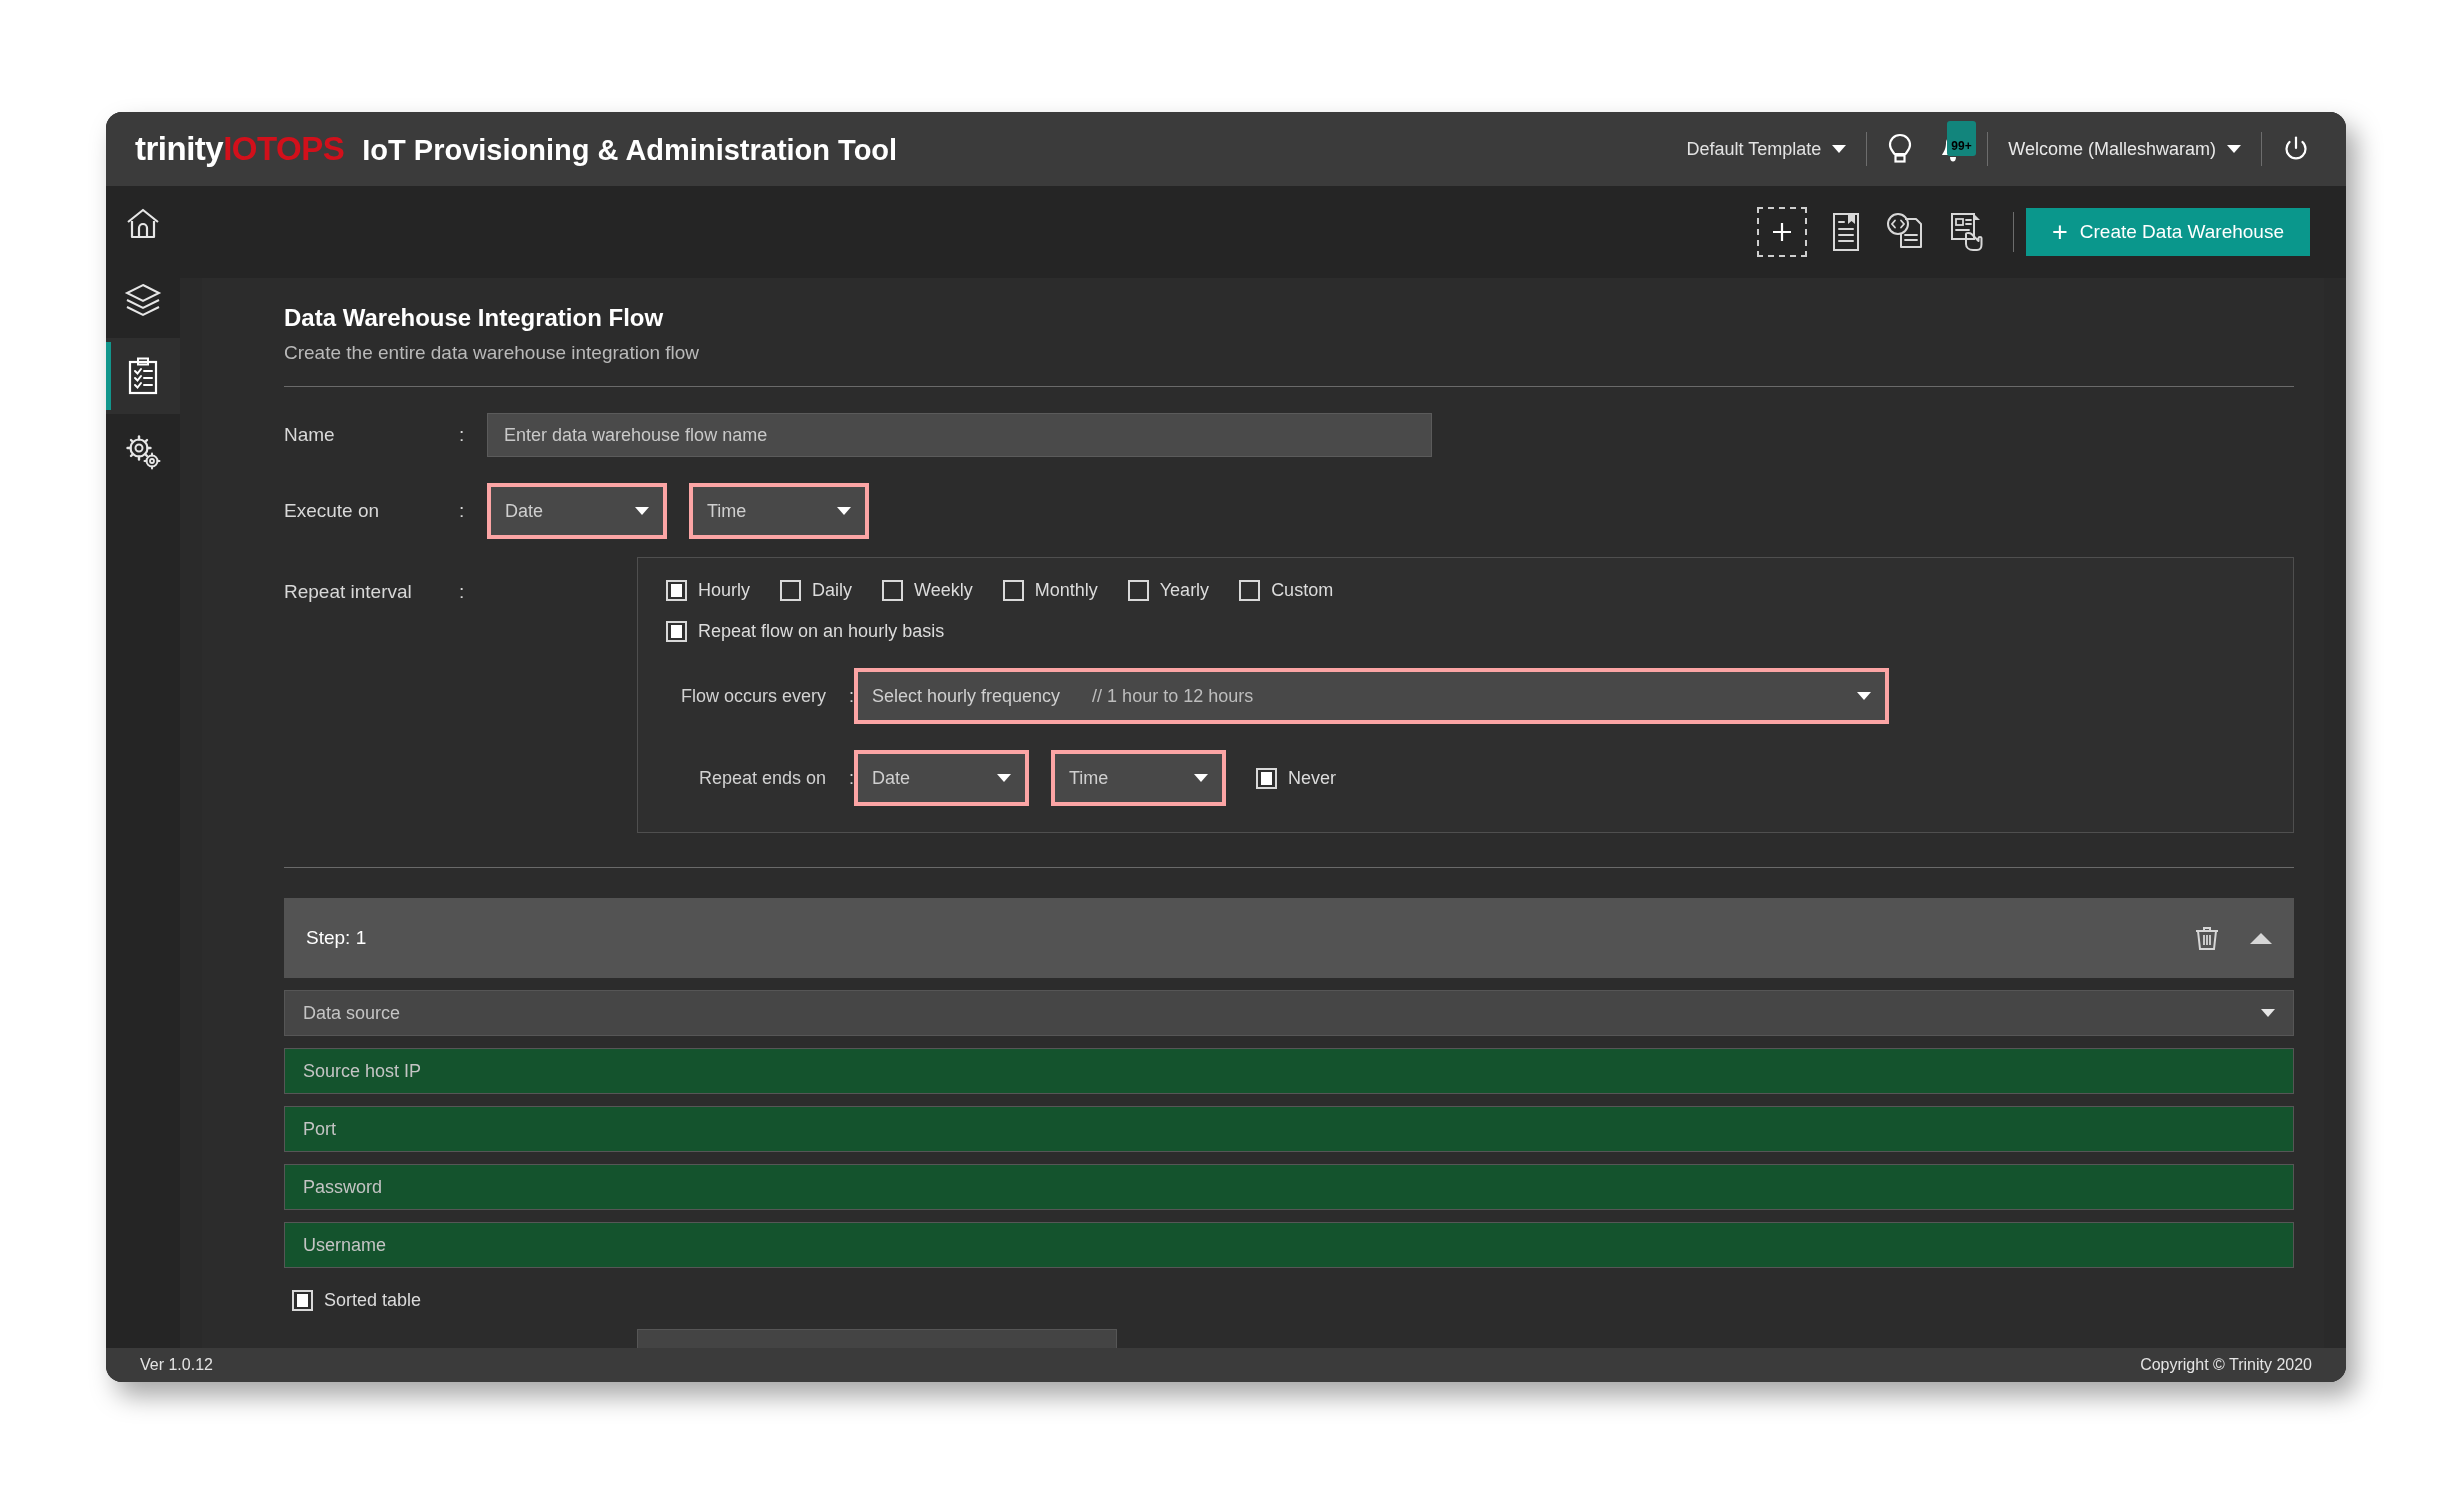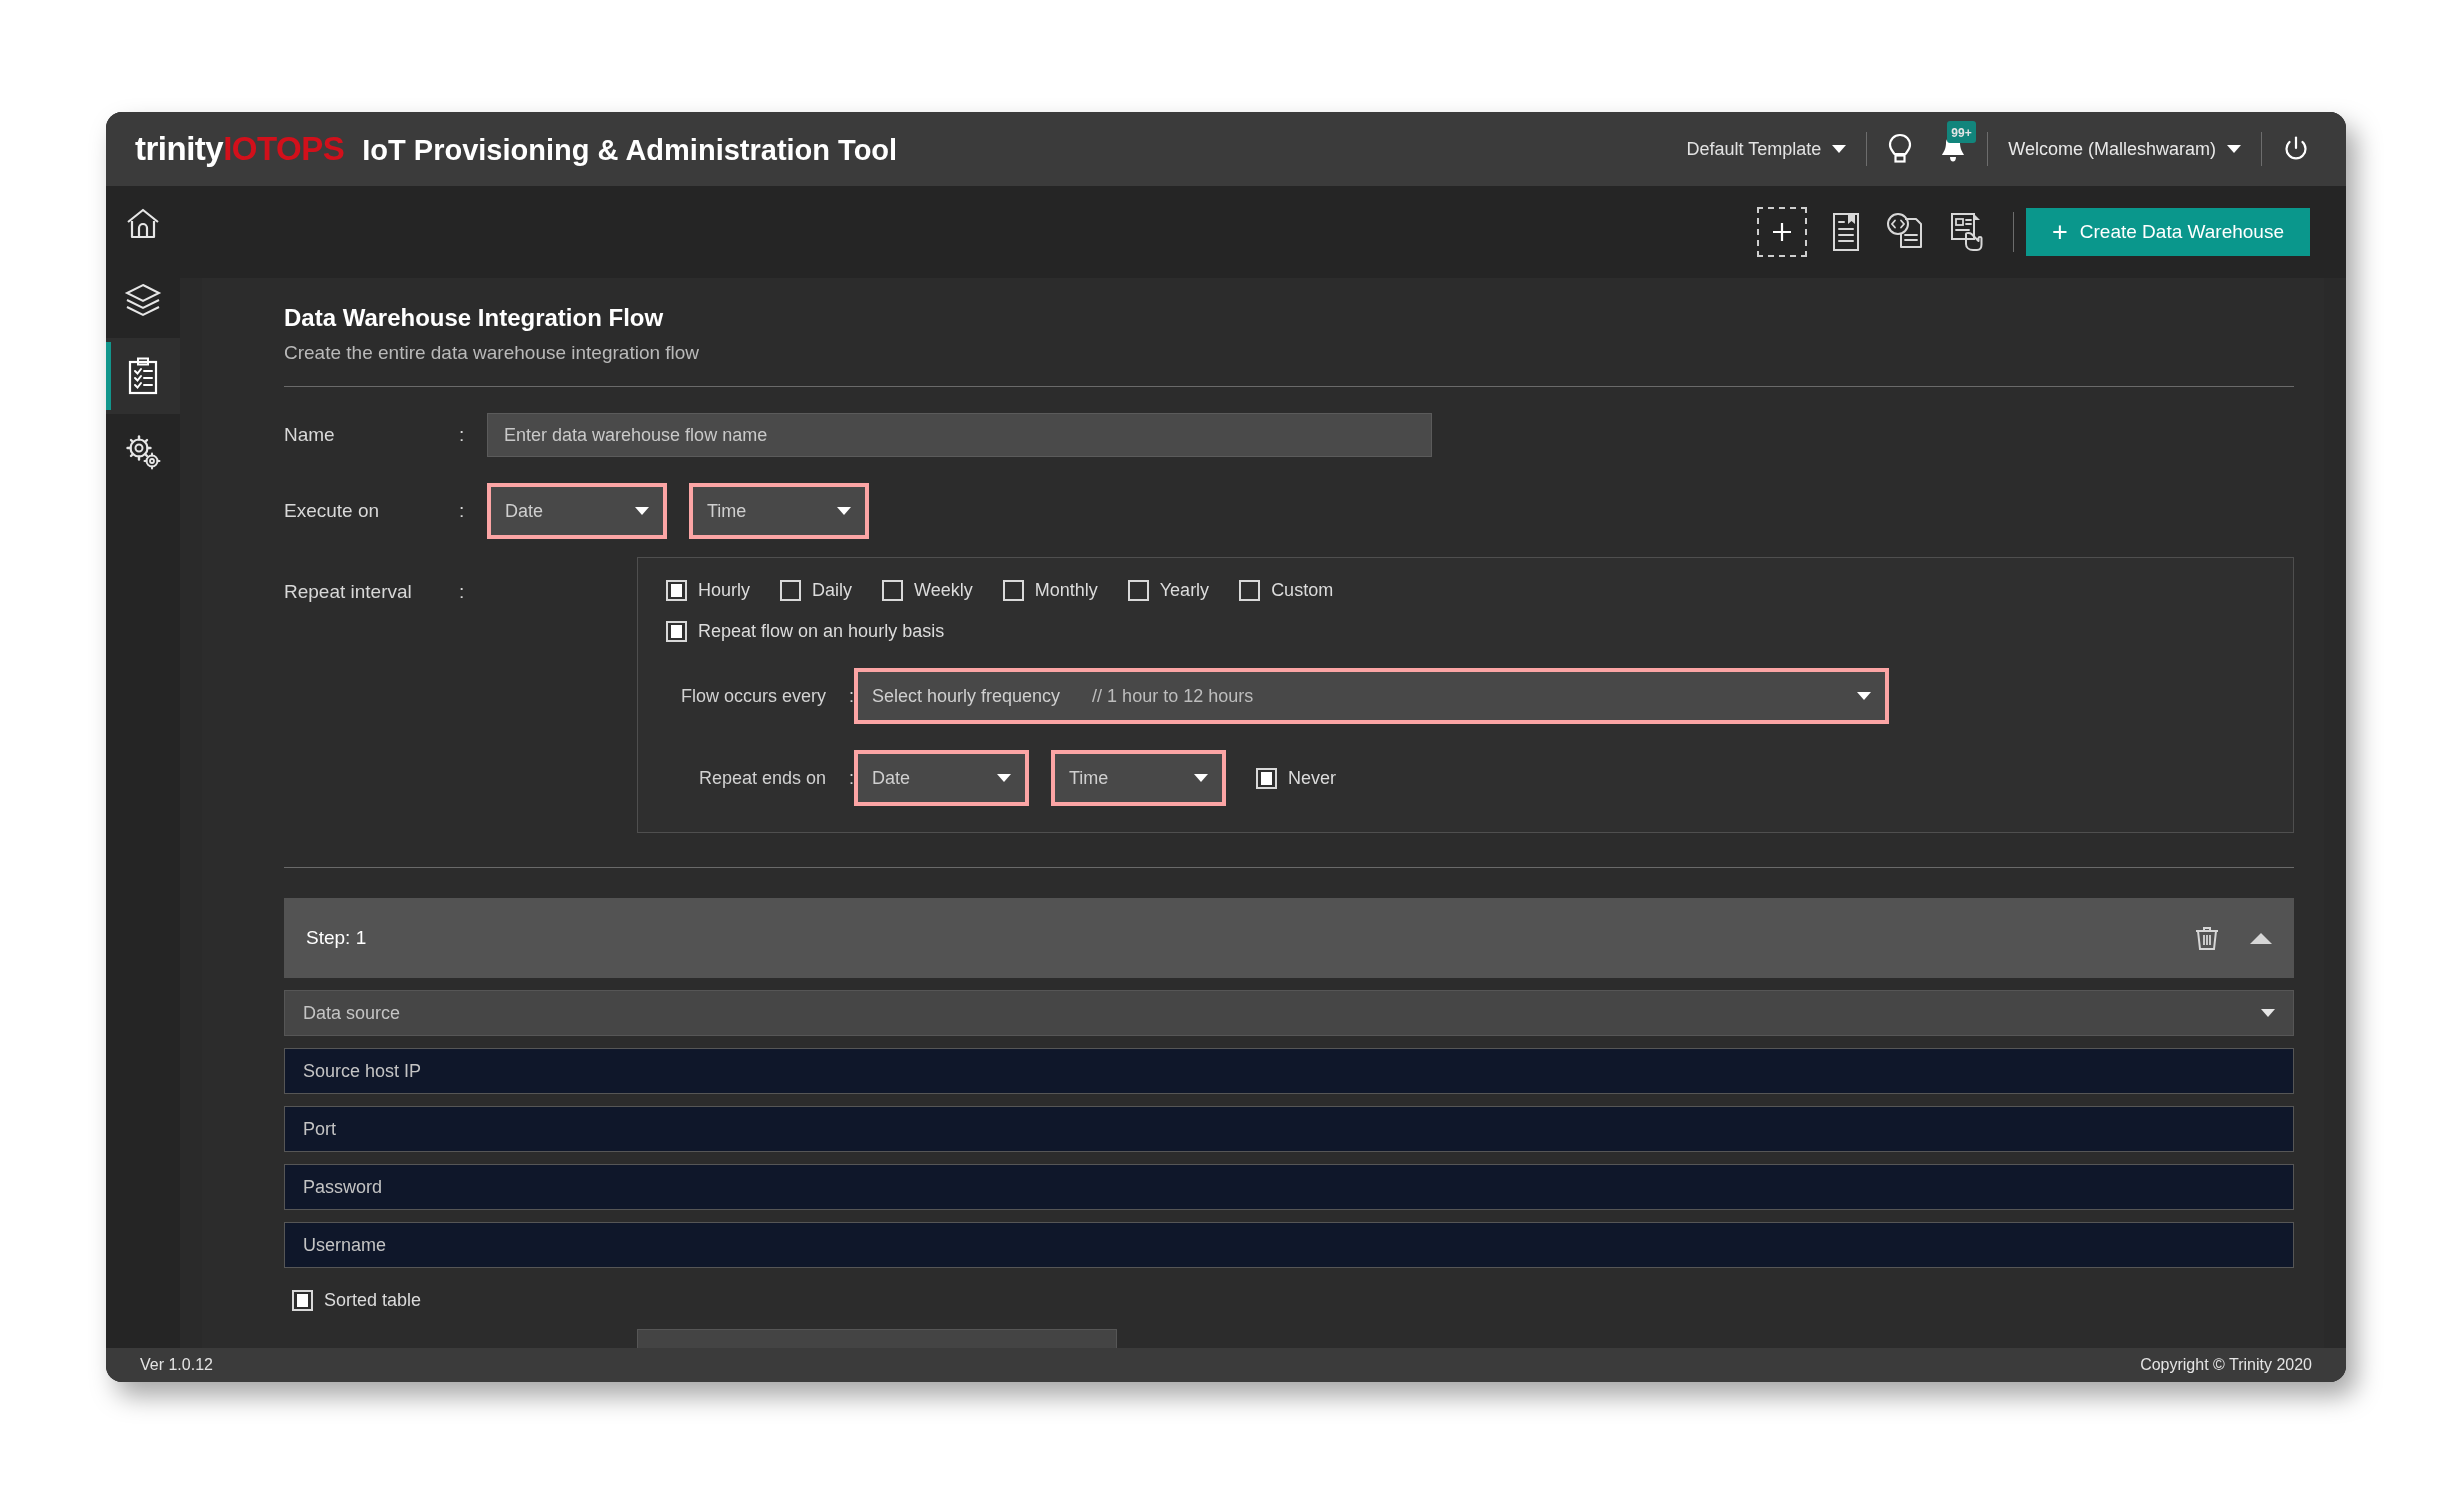--- a/index.html
+++ b/index.html
@@ -26,22 +26,22 @@
   .logo .t3{font-size:29px;font-weight:bold;color:#ffffff;margin-left:18px;}
   .top-right{margin-left:auto;display:flex;align-items:center;height:100%;padding-right:36px;}
   .tmpl{display:flex;align-items:center;color:#e2e2e2;font-size:18px;}
   .caret{
     width:0;height:0;border-left:7px solid transparent;border-right:7px solid transparent;
     border-top:8px solid #ffffff;margin-left:11px;
   }
   .vdiv{width:1px;height:34px;background:#6d6d6d;margin:0 20px;}
   .ico-btn{display:flex;align-items:center;justify-content:center;cursor:pointer;position:relative;}
   .badge{
-    position:absolute;top:-13px;left:8px;background:#12857c;color:#e5e5e5;
-    font-size:12px;line-height:1;padding:6px 4px 4px;border-radius:3px;font-weight:bold;
+    position:absolute;top:-13px;left:8px;background:#12857c;color:#000000;
+    font-size:12px;line-height:1;padding:19px 4px 4px;border-radius:3px;font-weight:bold;
   }
   .welcome{color:#e9e9e9;font-size:18px;display:flex;align-items:center;}
 
   
   .sidebar{
     position:absolute;left:0;top:74px;width:74px;bottom:34px;background:#252525;
   }
   .side-item{
     position:relative;width:74px;height:76px;display:flex;align-items:center;justify-content:center;cursor:pointer;
   }
@@ -107,21 +107,21 @@
   .step-head{
     margin:30px 30px 0 82px;background:#535353;height:80px;display:flex;align-items:center;padding:0 22px;
   }
   .step-title{color:#ffffff;font-size:19px;}
   .step-tools{margin-left:auto;display:flex;align-items:center;}
   .chev-up{
     width:0;height:0;border-left:11px solid transparent;border-right:11px solid transparent;
     border-bottom:11px solid #d6d6d6;margin-left:30px;cursor:pointer;
   }
   .step-field{
-    margin:12px 30px 0 82px;background:#0f172a;border:1px solid #565656;height:46px;
+    margin:12px 30px 0 82px;background:#14532d;border:1px solid #565656;height:46px;
     display:flex;align-items:center;padding:0 18px;color:#c4c4c4;font-size:18px;box-sizing:border-box;cursor:text;
   }
   .step-field.dd{cursor:pointer;background:#464646;}
   .step-field .caret{margin-left:auto;border-top-color:#e6e6e6;}
   .sorted-row{display:flex;align-items:center;margin:22px 0 0 90px;}
   .cut-field{
     margin:18px 30px 0 435px;height:20px;background:#444444;border:1px solid #565656;border-bottom:none;box-sizing:border-box;
     width:480px;
   }
 

